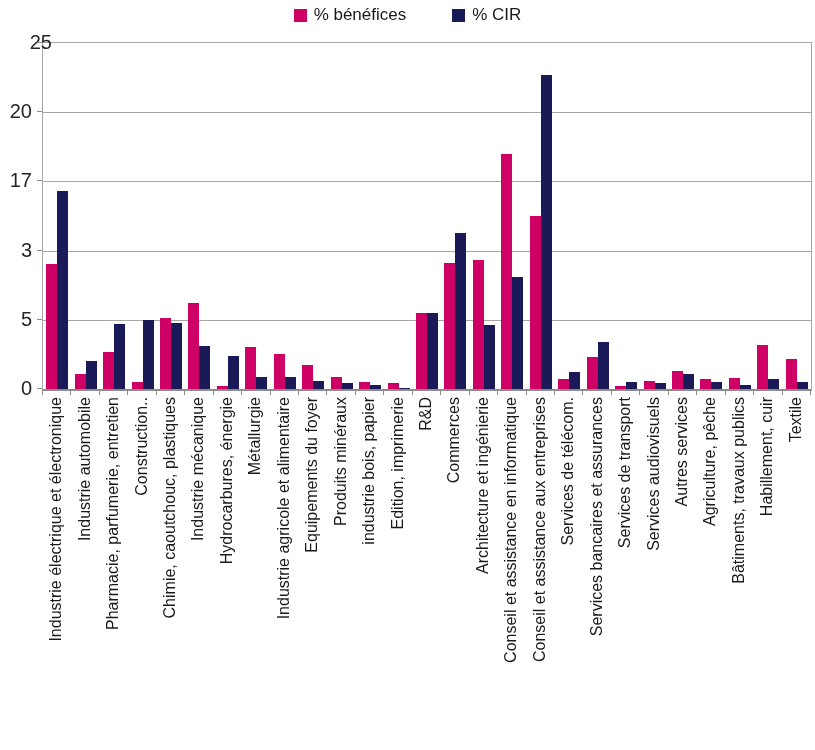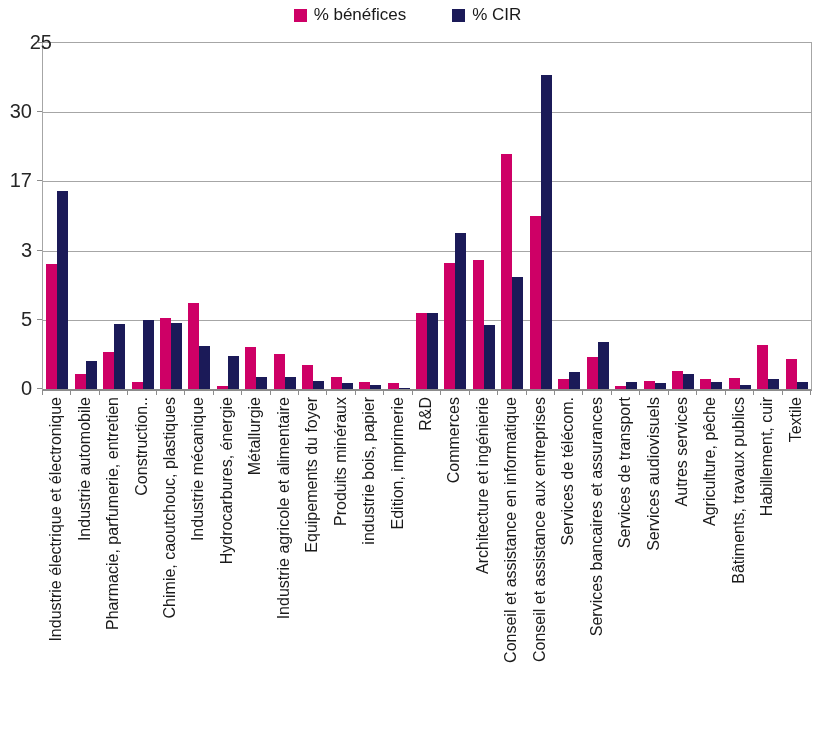--- a/index.html
+++ b/index.html
@@ -167,21 +167,21 @@
       <div class="bar" style="left: 725px; width: 11px; top: 336px; height: 10px; background: rgb(27, 26, 88);"></div>
       <div class="bar" style="left: 743px; width: 11px; top: 316px; height: 30px; background: rgb(206, 0, 102);"></div>
       <div class="bar" style="left: 754px; width: 11px; top: 339px; height: 7px; background: rgb(27, 26, 88);"></div>
     </div>
 
   <div id="y-axis-labels">
       <div class="y-tick-label" style="left: 0px; top: 376px;">0</div>
       <div class="y-tick-label" style="left: 0px; top: 307px;">5</div>
       <div class="y-tick-label" style="left: 0px; top: 238px;">3</div>
       <div class="y-tick-label" style="left: 0px; top: 168px;">17</div>
-      <div class="y-tick-label" style="left: 0px; top: 99px;">30</div>
+      <div class="y-tick-label" style="left: 0px; top: 99px;">20</div>
       <div class="y-tick-label" style="left: 0px; top: 30px; margin-left: 20px;">25</div>
     </div>
   <div id="x-axis-labels">
       <div class="x-axis-label" style="left: -119px; top: 562px;">Industrie électrique et électronique</div>
       <div class="x-axis-label" style="left: -90px; top: 562px;">Industrie automobile</div>
       <div class="x-axis-label" style="left: -62px; top: 562px;">Pharmacie, parfumerie, entretien</div>
       <div class="x-axis-label" style="left: -33px; top: 562px;">Construction..</div>
       <div class="x-axis-label" style="left: -5px; top: 562px;">Chimie, caoutchouc, plastiques</div>
       <div class="x-axis-label" style="left: 23px; top: 562px;">Industrie mécanique</div>
       <div class="x-axis-label" style="left: 52px; top: 562px;">Hydrocarbures, énergie</div>

